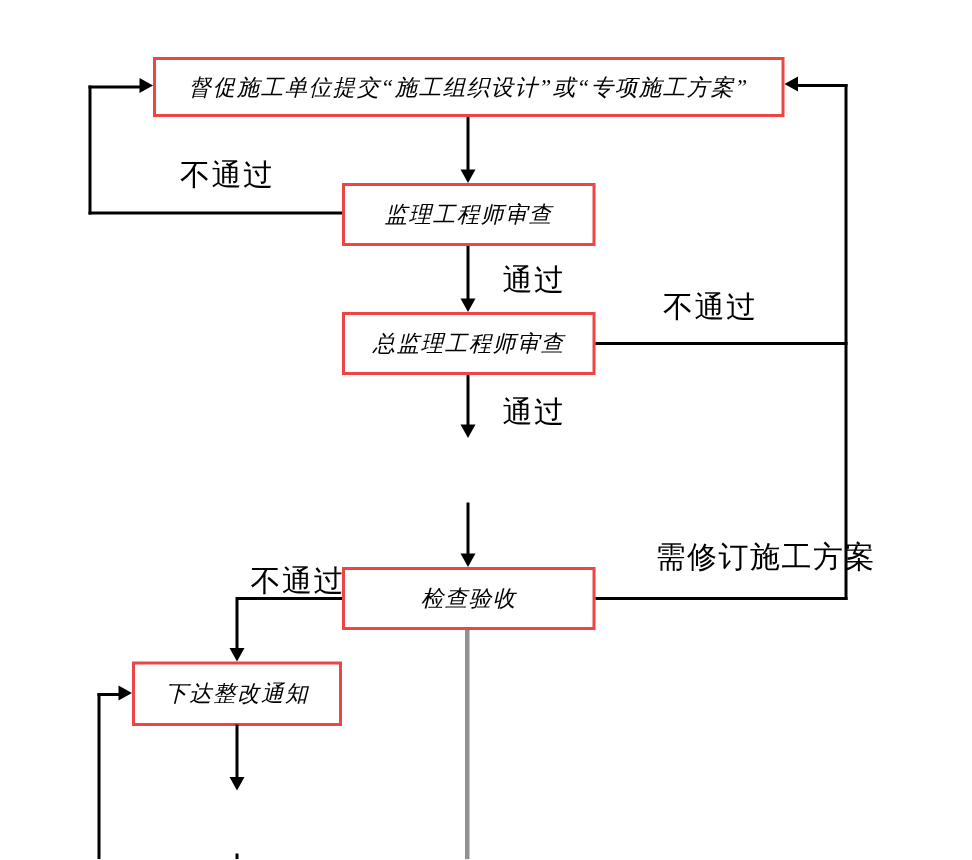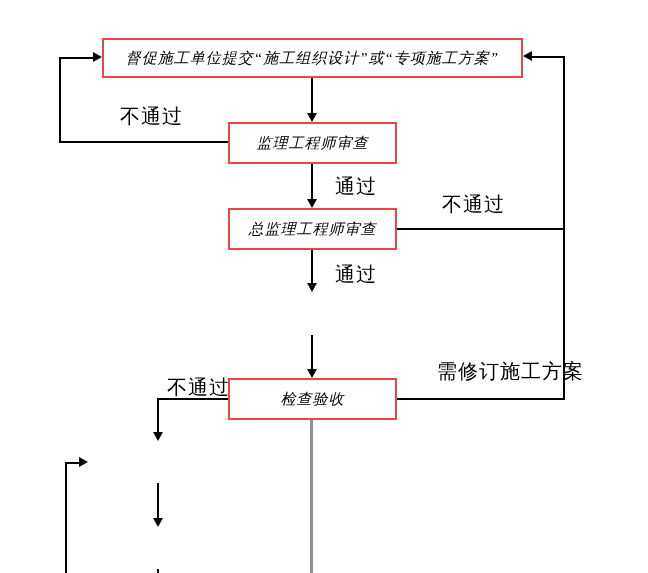--- a/index.html
+++ b/index.html
@@ -76,20 +76,21 @@
 </head>
 <body>
 
 <div class="canvas">
 
 
   <div class="node" style="left:102px; top:38px; width:421px; height:40px;">督促施工单位提交“施工组织设计”或“专项施工方案”</div>
   <div class="node" style="left:228px; top:208px; width:169px; height:42px;">总监理工程师审查</div>
   <div class="node" style="left:228px; top:122px; width:169px; height:42px;">监理工程师审查</div>
   <div class="node" style="left:228px; top:378px; width:169px; height:42px;">检查验收</div>
+  <div class="node" style="left:88px; top:441px; width:140px; height:43px;">下达整改通知</div>
 
   <div class="vline" style="left:311px; top:78px; height:36px;"></div>
   <div class="arr down" style="left:307px; top:113px;"></div>
 
   <div class="vline" style="left:311px; top:164px; height:36px;"></div>
   <div class="arr down" style="left:307px; top:199px;"></div>
 
   <div class="vline" style="left:311px; top:250px; height:34px;"></div>
   <div class="arr down" style="left:307px; top:283px;"></div>
 

